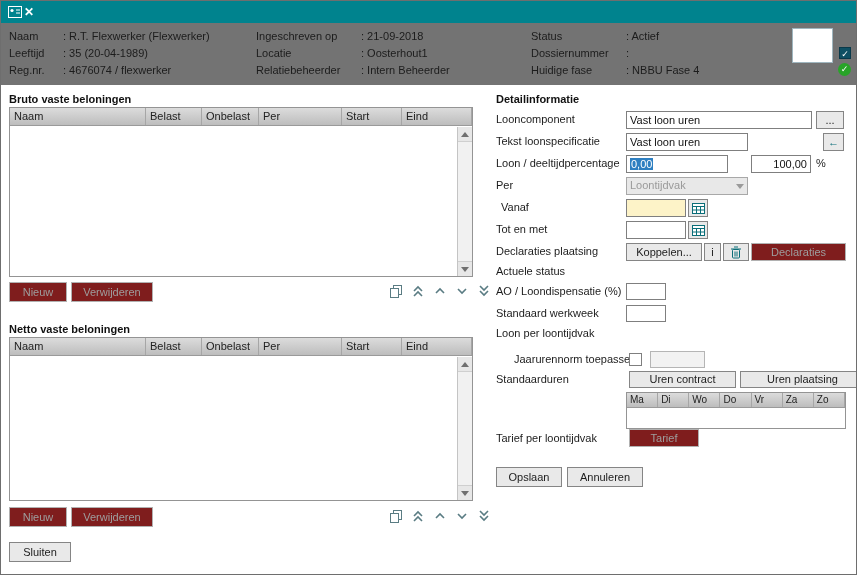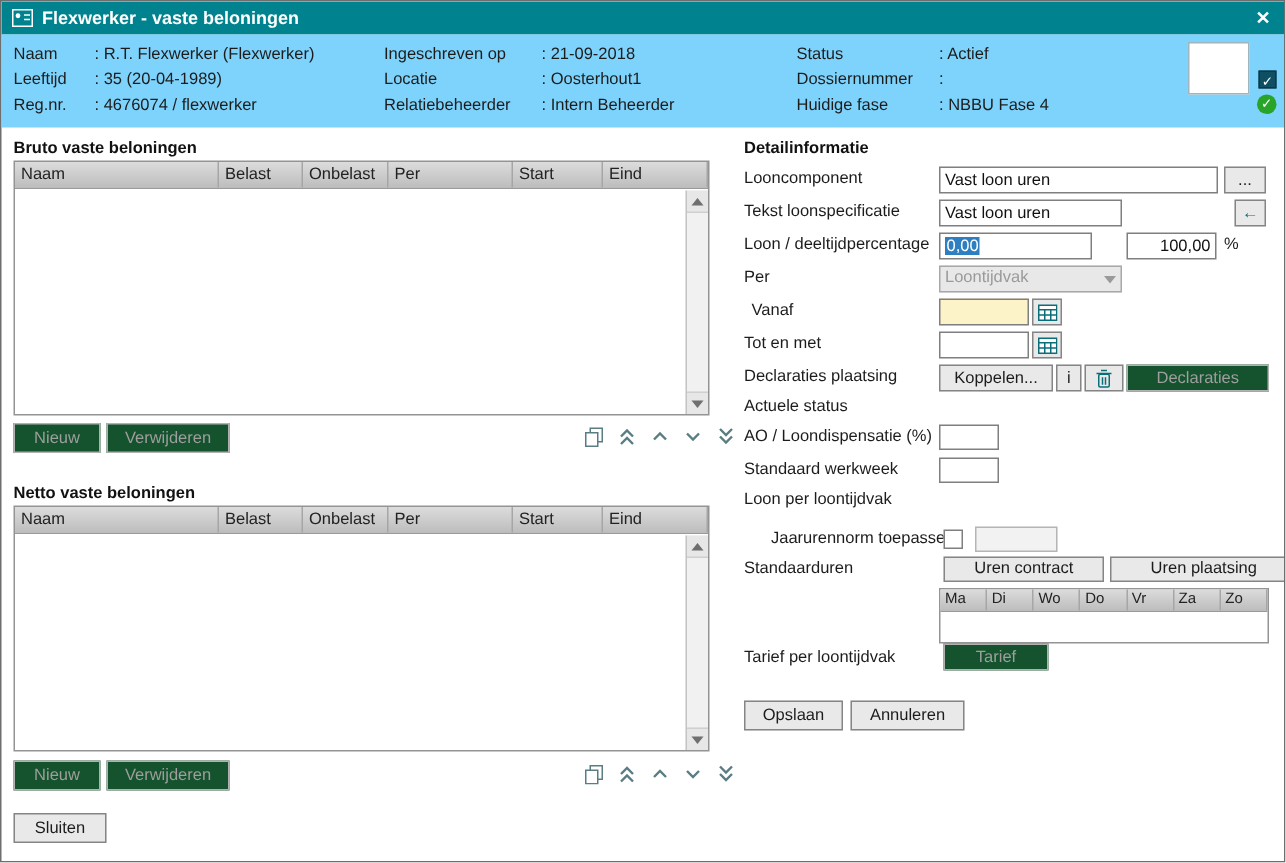--- a/index.html
+++ b/index.html
@@ -9,21 +9,21 @@
             border:1px solid #6e6e6e; overflow:hidden; }
 
   
   .titlebar { position:absolute; left:0; top:0; right:0; height:22px;
               background:#00838e; color:#fff; display:flex; align-items:center;
               padding:0 7px; }
   .titlebar .ttl { font-weight:bold; font-size:12px; margin-left:6px; flex:1; }
   .titlebar .close { font-size:12px; font-weight:bold; cursor:default; padding:0 2px; }
 
   
-  .header { position:absolute; left:0; top:22px; right:0; height:62px; background:#7dd3fc; }
+  .header { position:absolute; left:0; top:22px; right:0; height:62px; background:#737373; }
   .hcol { position:absolute; top:5px; line-height:17px; color:#1c1c1c; white-space:nowrap; }
   .hl { display:inline-block; }
   .hcol1 { left:8px; }   .hcol1 .hl { width:54px; }
   .hcol2 { left:255px; } .hcol2 .hl { width:105px; }
   .hcol3 { left:530px; } .hcol3 .hl { width:95px; }
 
   .photo { position:absolute; left:791px; top:5px; width:41px; height:35px;
            background:#fff; border:1px solid #9fb6bf; }
   .chk-dark { position:absolute; left:838px; top:24px; width:12px; height:12px;
               background:#0e4f63; color:#fff; font-size:9px; line-height:12px;
@@ -50,21 +50,21 @@
   .tri-up { width:0; height:0; border-left:4px solid transparent; border-right:4px solid transparent;
             border-bottom:5px solid #6f6f6f; }
   .tri-dn { width:0; height:0; border-left:4px solid transparent; border-right:4px solid transparent;
             border-top:5px solid #6f6f6f; }
 
   
   .btn { position:absolute; height:20px; background:#e9e9e9; border:1px solid #858585;
          color:#1c1c1c; text-align:center; line-height:18px; cursor:default;
          font-size:11px; white-space:nowrap; }
   .btn.sm { height:18px; line-height:16px; }
-  .btn.dis { color:#9e9e9e; border-color:#b1b1b1; background:#14532d; }
+  .btn.dis { color:#9e9e9e; border-color:#b1b1b1; background:#7f1d1d; }
   .iconbtn { display:flex; align-items:center; justify-content:center; }
 
   
   .tinput { position:absolute; height:18px; background:#fff; border:1px solid #7f7f7f;
             font:11px "Liberation Sans", sans-serif; padding:0 3px; color:#111; }
   input.tinput { outline:none; }
   .tinput.yellow { background:#fdf3c8; }
   .tinput.disfld { background:#f2f2f2; border-color:#b5b5b5; }
   .sel { background:#2e7fc1; color:#fff; padding:0 1px; }
   .selectbox { position:absolute; height:18px; background:#e8e8e8; border:1px solid #a8a8a8;
@@ -87,21 +87,20 @@
 
 <div class="window">
 
   <div class="titlebar">
     <svg width="14" height="12">
       <rect x="0.5" y="0.5" width="13" height="11" fill="none" stroke="#fff"></rect>
       <circle cx="4" cy="4.5" r="1.6" fill="#fff"></circle>
       <line x1="8" y1="4" x2="12" y2="4" stroke="#fff"></line>
       <line x1="8" y1="7" x2="12" y2="7" stroke="#fff"></line>
     </svg>
-    <span class="ttl">Flexwerker - vaste beloningen</span>
     <span class="close">✕</span>
   </div>
 
   <div class="header">
     <div class="hcol hcol1">
       <div><span class="hl">Naam</span><span>: R.T. Flexwerker (Flexwerker)</span></div>
       <div><span class="hl">Leeftijd</span><span>: 35 (20-04-1989)</span></div>
       <div><span class="hl">Reg.nr.</span><span>: 4676074 / flexwerker</span></div>
     </div>
     <div class="hcol hcol2">

